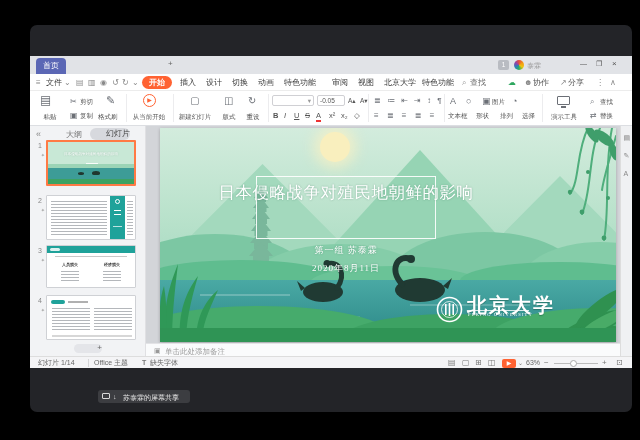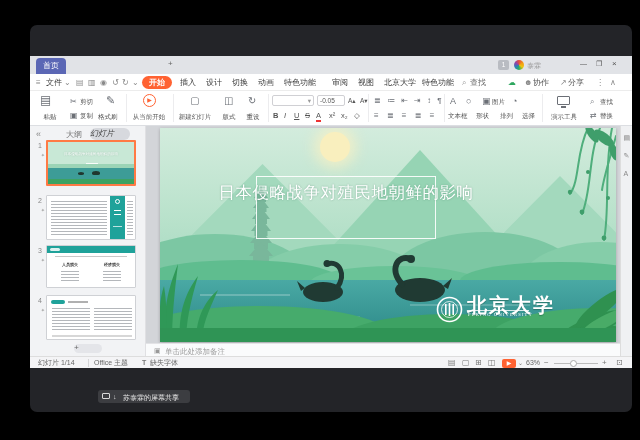--- a/index.html
+++ b/index.html
@@ -26,21 +26,21 @@
   .startpill{left:112px;top:2px;width:30px;height:13px;background:#ff6232;border-radius:7px;color:#fff;font-size:8px;text-align:center;line-height:13px;font-weight:bold;}
   .ribbon{left:0;top:35px;width:602px;height:35px;background:#fff;border-bottom:1px solid #dcdee2;}
   .rlbl{font-size:6.5px;color:#555;white-space:nowrap;}
   .ricon{font-size:10px;color:#6b6f76;line-height:10px;}
   .sep{top:3px;width:1px;height:28px;background:#ececee;}
   .combo{height:11px;border:1px solid #d0d0d4;border-radius:2px;background:#fff;font-size:6.5px;color:#555;line-height:9px;padding:0 2px;}
   .fontbtn{font-size:7.5px;color:#555;}
   
   .leftpanel{left:0;top:70px;width:116px;height:230px;background:#f2f3f5;border-right:1px solid #e0e0e3;}
   .ptab{font-size:8px;color:#777;}
-  .pill{background:#d7d9de;border-radius:6px;color:#444;text-align:left;font-style:italic;}
+  .pill{background:#d7d9de;border-radius:6px;color:#444;text-align:right;}
   .thumb{left:16px;width:90px;background:#fff;border:1px solid #cfd1d5;border-radius:1px;overflow:hidden;}
   .thumb.sel{border:2px solid #ff7a45;}
   .num{left:2px;width:10px;text-align:right;font-size:7px;color:#888;}
   .star{left:5px;width:10px;text-align:right;font-size:5px;color:#aaa;}
   .tl{background-image:repeating-linear-gradient(180deg,#b4b7bb 0,#b4b7bb 1px,transparent 1px,transparent 3px);}
   .canvas{left:116px;top:70px;width:474px;height:230px;background:#d3d5d9;}
   .rightstrip{left:590px;top:70px;width:12px;height:230px;background:#f0f1f3;border-left:1px solid #ddd;}
   .notesbar{left:116px;top:287px;width:474px;height:13px;background:#fafbfc;border-top:1px solid #e3e3e6;}
   .statusbar{left:0;top:300px;width:602px;height:12px;background:#f4f4f6;border-top:1px solid #ddd;}
   .st{font-size:7px;color:#666;line-height:12px;}
@@ -325,20 +325,22 @@
           <g fill="#49ab67">
             <ellipse cx="108" cy="44" rx="26" ry="6" transform="rotate(-28 108 44)"></ellipse>
             <ellipse cx="92" cy="60" rx="30" ry="6" transform="rotate(-14 92 60)"></ellipse>
           </g>
         </svg>
 
         <div class="abs" style="left:0;top:200px;width:456px;height:14px;background:#2f9455"></div>
 
         <div class="abs" style="left:96px;top:48px;width:180px;height:63px;border:1px solid rgba(255,255,255,.9)"></div>
         <div class="abs wtxt serif" style="left:20px;top:54px;width:332px;font-size:16.5px;letter-spacing:.5px">日本侵略战争对殖民地朝鲜的影响</div>
+        <div class="abs wtxt serif" style="left:20px;top:116px;width:332px;font-size:9px;letter-spacing:1px">第一组  苏泰霖</div>
+        <div class="abs wtxt serif" style="left:20px;top:134px;width:332px;font-size:9px;letter-spacing:1px">2020年8月11日</div>
 
         <div class="abs" style="left:276px;top:160px;width:120px;height:48px">
           <svg class="abs" style="left:0;top:8px" width="27" height="27" viewBox="0 0 27 27">
             <circle cx="13.5" cy="13.5" r="12" fill="none" stroke="#fff" stroke-width="1.6"></circle>
             <circle cx="13.5" cy="13.5" r="8" fill="none" stroke="#fff" stroke-width=".8"></circle>
             <rect x="9" y="8" width="1.6" height="11" fill="#fff"></rect>
             <rect x="12.7" y="7" width="1.6" height="13" fill="#fff"></rect>
             <rect x="16.4" y="8" width="1.6" height="11" fill="#fff"></rect>
           </svg>
           <div class="abs serif" style="left:31px;top:4px;font-size:20px;font-weight:bold;color:#fff;letter-spacing:2px;text-shadow:0 1px 1px rgba(10,70,50,.4)">北京大学</div>

